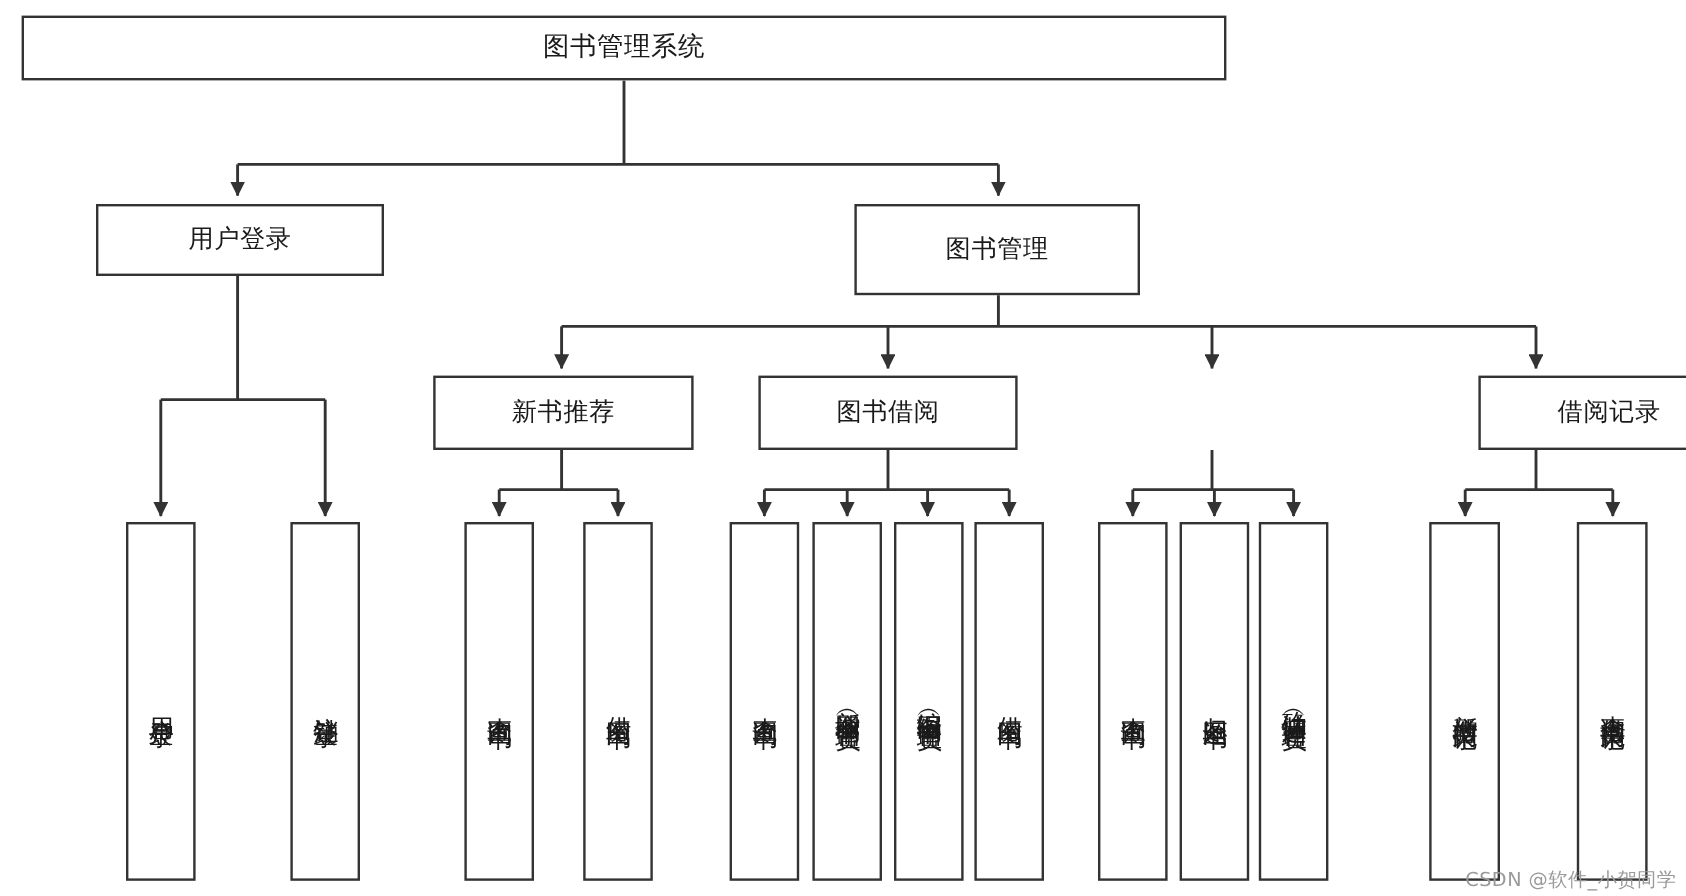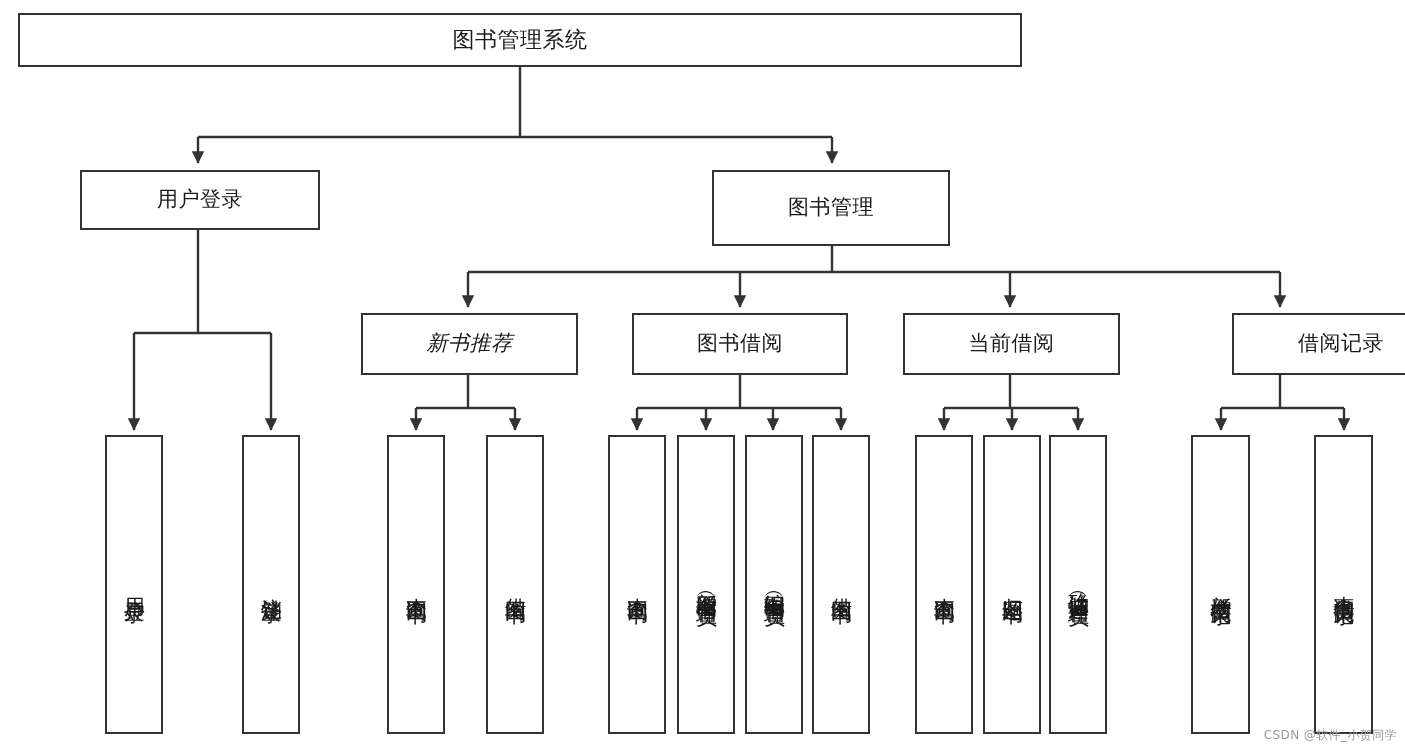--- a/index.html
+++ b/index.html
@@ -55,21 +55,21 @@
     font-size: 21px;
     line-height: 1.38;
     letter-spacing: 2px;
     white-space: nowrap;
     text-align: center;
   }
   .watermark {
     position: absolute;
     right: 8px;
     bottom: 3px;
-    font-size: 12px;
+    font-size: 16px;
     color: #9a9a9a;
     white-space: nowrap;
     letter-spacing: 0.4px;
   }
 </style>
 </head>
 <body>
 
 <div id="canvas">
 
@@ -127,28 +127,25 @@
     <span class="label">图书管理系统</span>
   </div>
 
   <div class="node node-h" style="left:80px; top:170px; width:240px; height:60px;">
     <span class="label">用户登录</span>
   </div>
   <div class="node node-h" style="left:712px; top:170px; width:238px; height:76px;">
     <span class="label">图书管理</span>
   </div>
 
-  <div class="node node-h" style="left:361px; top:313px; width:217px; height:62px;font-style:italic;">
+  <div class="node node-h" style="left:361px; top:313px; width:217px; height:62px;">
     <span class="label">新书推荐</span>
   </div>
   <div class="node node-h" style="left:632px; top:313px; width:216px; height:62px;">
     <span class="label">图书借阅</span>
-  </div>
-  <div class="node node-h" style="left:903px; top:313px; width:217px; height:62px;">
-    <span class="label">当前借阅</span>
   </div>
   <div class="node node-h" style="left:1232px; top:313px; width:218px; height:62px;">
     <span class="label">借阅记录</span>
   </div>
 
   <div class="node node-v" style="left:105px; top:435px; width:58px; height:299px;">
     <span class="label">用户登录</span>
   </div>
   <div class="node node-v" style="left:242px; top:435px; width:58px; height:299px;">
     <span class="label">注销登录</span>

